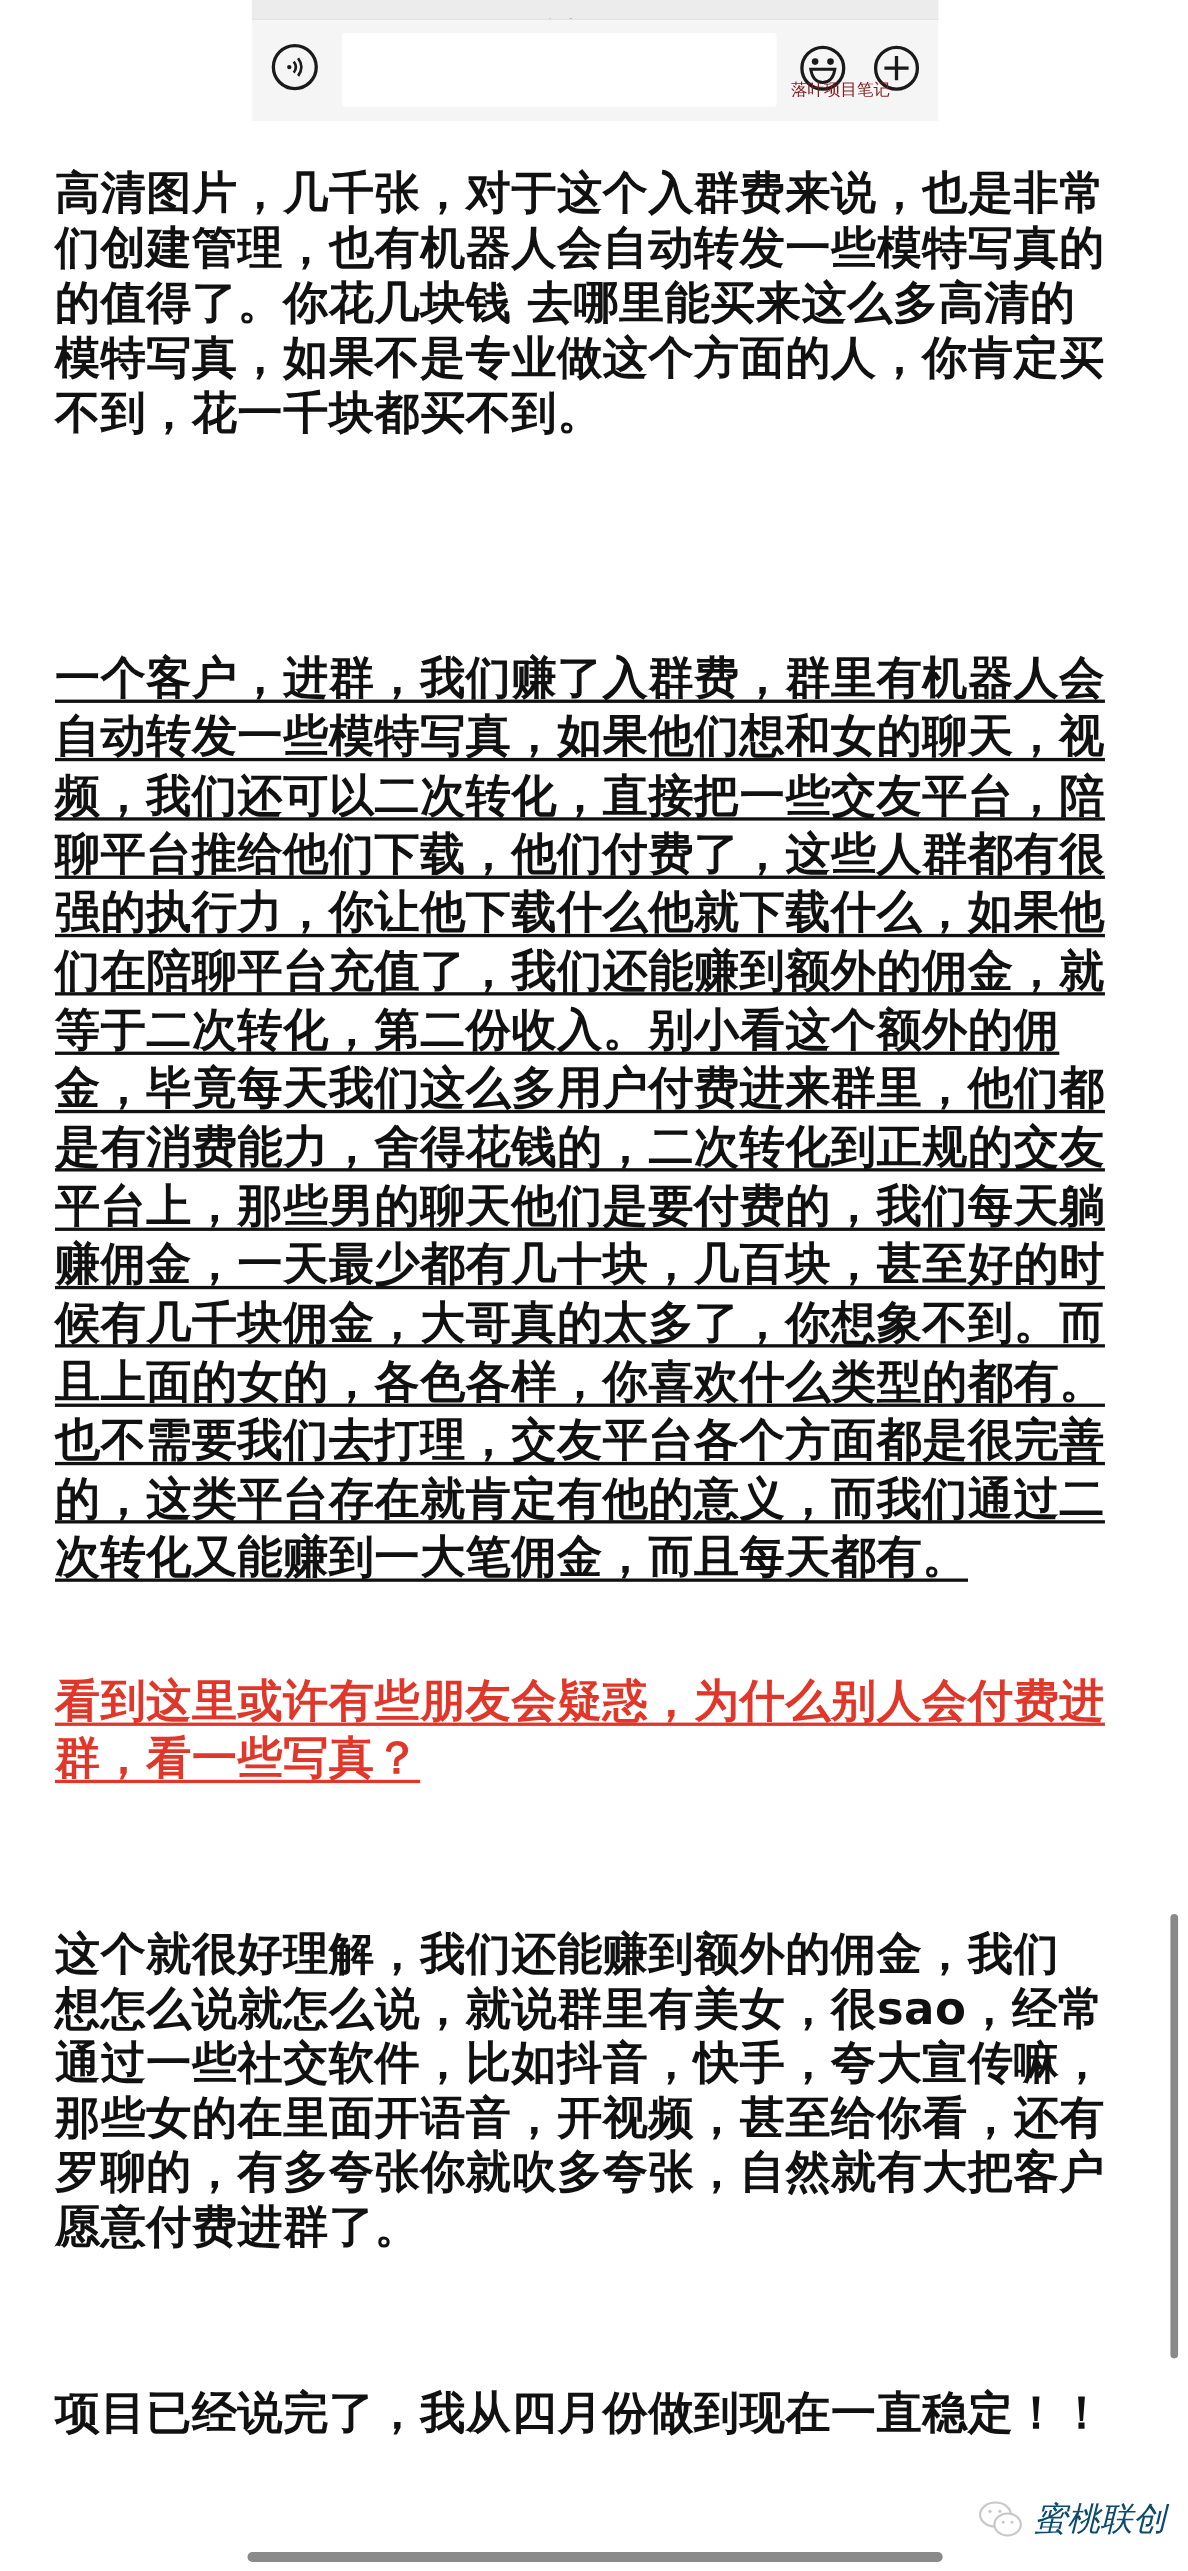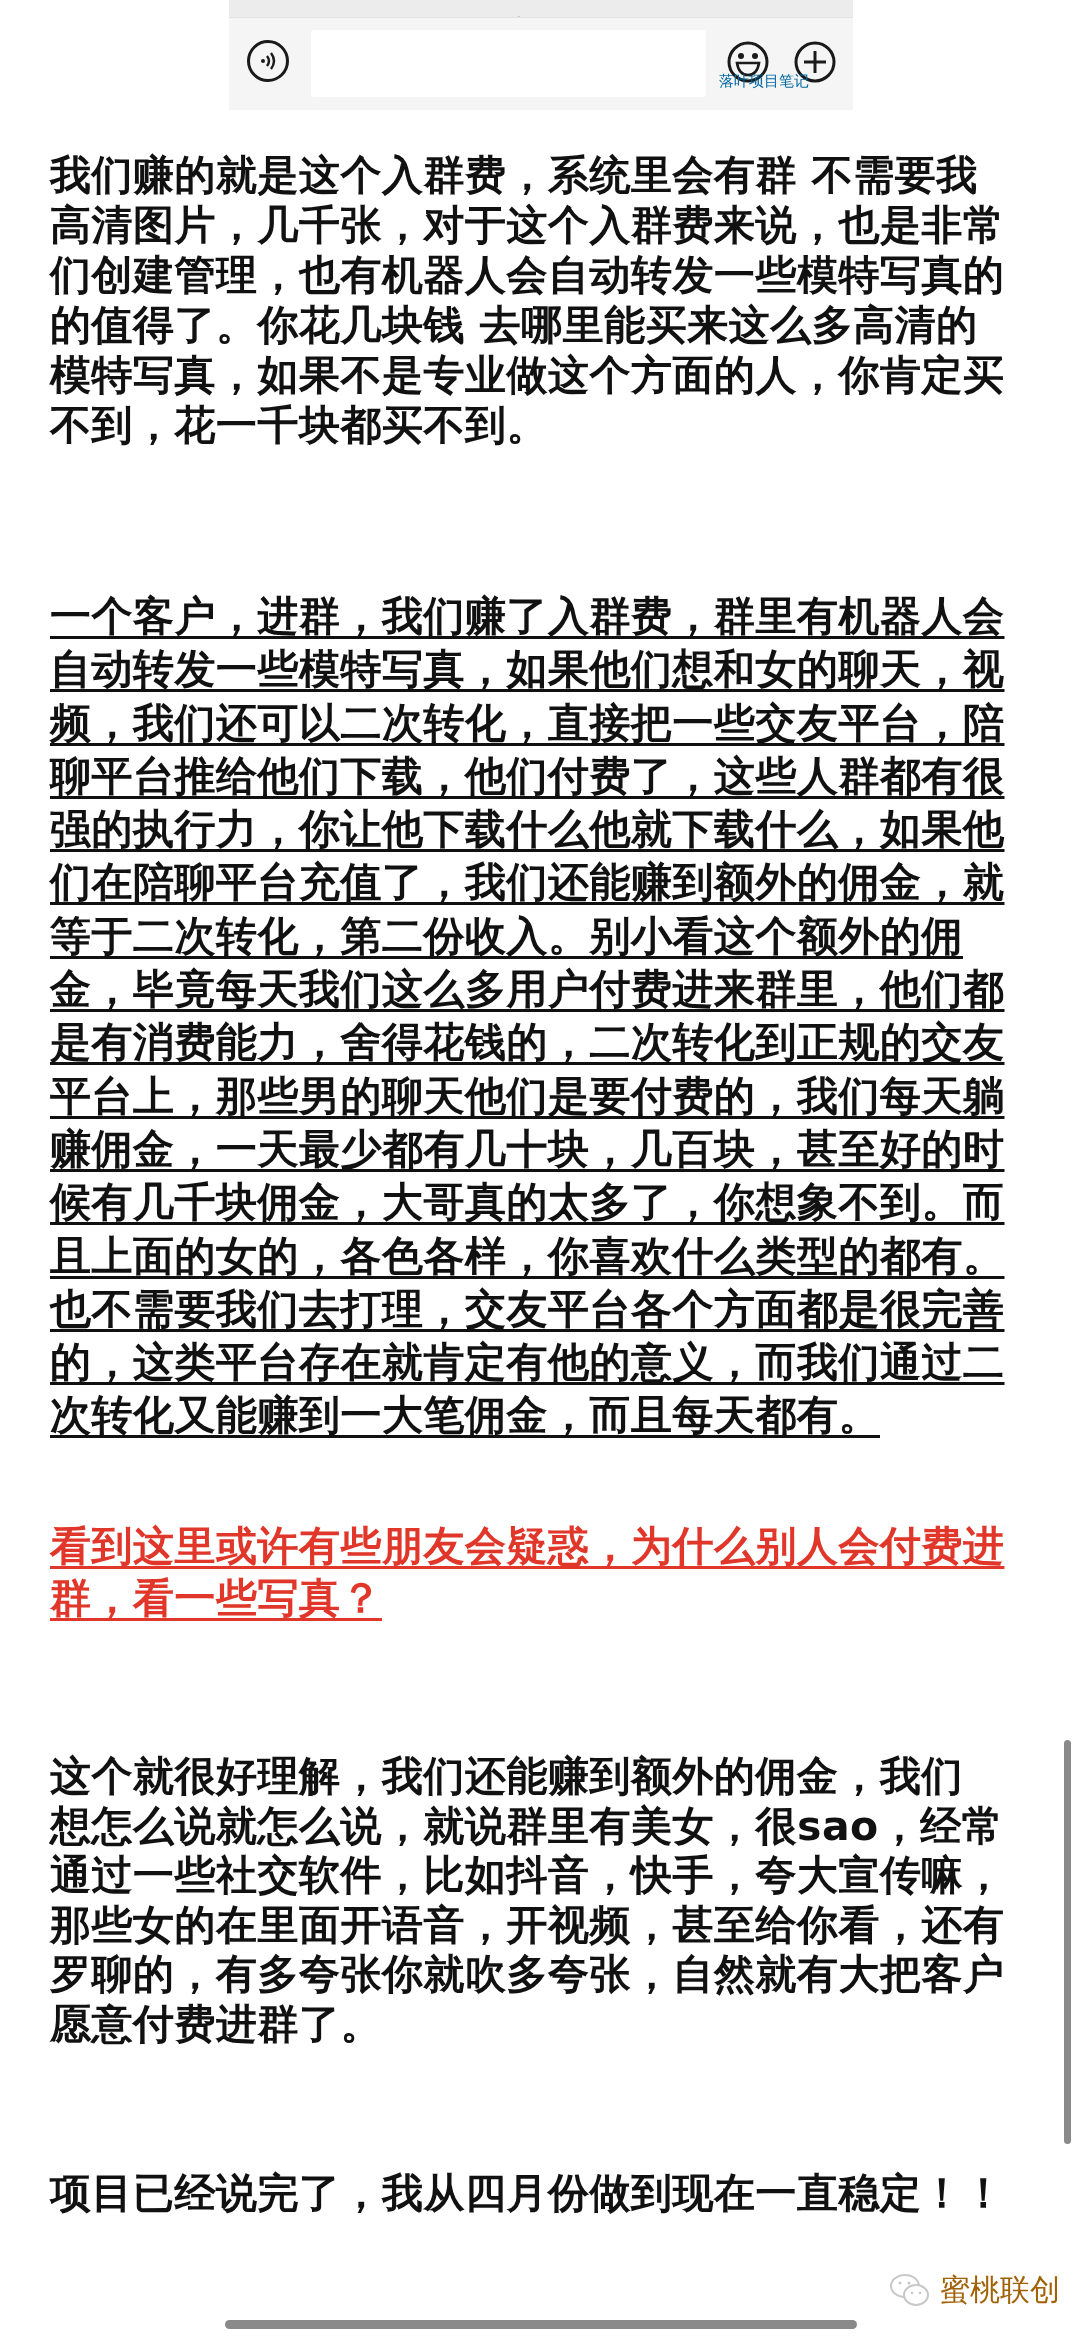--- a/index.html
+++ b/index.html
@@ -5,32 +5,32 @@
   html, body { margin:0; padding:0; }
   body { width:1080px; height:2337px; background:#ffffff; position:relative; overflow:hidden;
          font-family:"DejaVu Sans","Liberation Sans",sans-serif; color:#111; }
   .chatbar-wrap { position:absolute; left:229px; top:0; width:624px; height:110px; background:#f5f5f5; }
   .chat-time-band { position:absolute; left:0; top:0; width:624px; height:17px; background:#ececec; overflow:hidden; border-bottom:1px solid #e2e2e2; }
   .chat-time { position:absolute; left:0; width:624px; top:16px; text-align:center; font-size:20px; color:#9a9a9a; line-height:20px; }
   .voice-btn { position:absolute; left:18px; top:40px; width:42px; height:42px; border:3px solid #1a1a1a; border-radius:50%; box-sizing:border-box; display:flex; align-items:center; justify-content:center; }
   .input-box { position:absolute; left:82px; top:30px; width:395px; height:67px; background:#ffffff; border-radius:3px; }
   .emoji-btn { position:absolute; left:497px; top:40px; width:44px; height:44px; box-sizing:border-box; }
   .plus-btn { position:absolute; left:564px; top:40px; width:44px; height:44px; box-sizing:border-box; }
-  .wm-top { position:absolute; left:490px; top:72px; font-size:15px; color:#0369a1; white-space:nowrap; }
+  .wm-top { position:absolute; left:490px; top:72px; font-size:15px; color:#7f1d1d; white-space:nowrap; }
   .para { position:absolute; left:50px; width:1000px; font-size:41px; font-weight:bold; letter-spacing:0.5px; white-space:nowrap; }
   .para .ln { display:block; }
   .p1 { top:150px; line-height:50px; }
   .p2 { top:590px; line-height:53.3px; }
   .p2 .ln span { text-decoration:underline; text-decoration-thickness:3px; text-underline-offset:6px; }
   .p3 { top:1520px; line-height:52px; color:#e0372a; }
   .p3 .ln span { text-decoration:underline; text-decoration-thickness:3px; text-underline-offset:6px; text-decoration-color:#e0372a; }
   .p4 { top:1752px; line-height:49.5px; }
   .p5 { top:2168px; line-height:50px; }
   .scrollbar { position:absolute; left:1064px; top:1740px; width:7px; height:404px; background:#8a8a8a; border-radius:4px; }
-  .wm-bottom { position:absolute; left:888px; top:2270px; font-size:30px; color:#a16207; display:flex; align-items:center; gap:8px; }
+  .wm-bottom { position:absolute; left:888px; top:2270px; font-size:30px; color:#0c4a6e; display:flex; align-items:center; gap:8px;font-style:italic; }
   .home-indicator { position:absolute; left:225px; top:2320px; width:632px; height:9px; background:#8a8a8a; border-radius:5px; }
 </style>
 </head>
 <body>
 
 <div class="chatbar-wrap">
   <div class="chat-time-band">
     <div class="chat-time">晚上 10:04</div>
   </div>
   <div class="voice-btn">
@@ -53,21 +53,20 @@
     <svg width="44" height="44" viewBox="0 0 44 44">
       <circle cx="22" cy="22" r="19" stroke="#1a1a1a" stroke-width="3" fill="none"></circle>
       <line x1="22" y1="11" x2="22" y2="33" stroke="#1a1a1a" stroke-width="3"></line>
       <line x1="11" y1="22" x2="33" y2="22" stroke="#1a1a1a" stroke-width="3"></line>
     </svg>
   </div>
   <div class="wm-top">落叶项目笔记</div>
 </div>
 
 <div class="para p1">
-  <span class="ln">我们赚的就是这个入群费，系统里会有群 不需要我</span>
   <span class="ln">高清图片，几千张，对于这个入群费来说，也是非常</span>
   <span class="ln">们创建管理，也有机器人会自动转发一些模特写真的</span>
   <span class="ln">的值得了。你花几块钱 去哪里能买来这么多高清的</span>
   <span class="ln">模特写真，如果不是专业做这个方面的人，你肯定买</span>
   <span class="ln">不到，花一千块都买不到。</span>
 </div>
 
 <div class="para p2">
   <span class="ln"><span>一个客户，进群，我们赚了入群费，群里有机器人会</span></span>
   <span class="ln"><span>自动转发一些模特写真，如果他们想和女的聊天，视</span></span>

